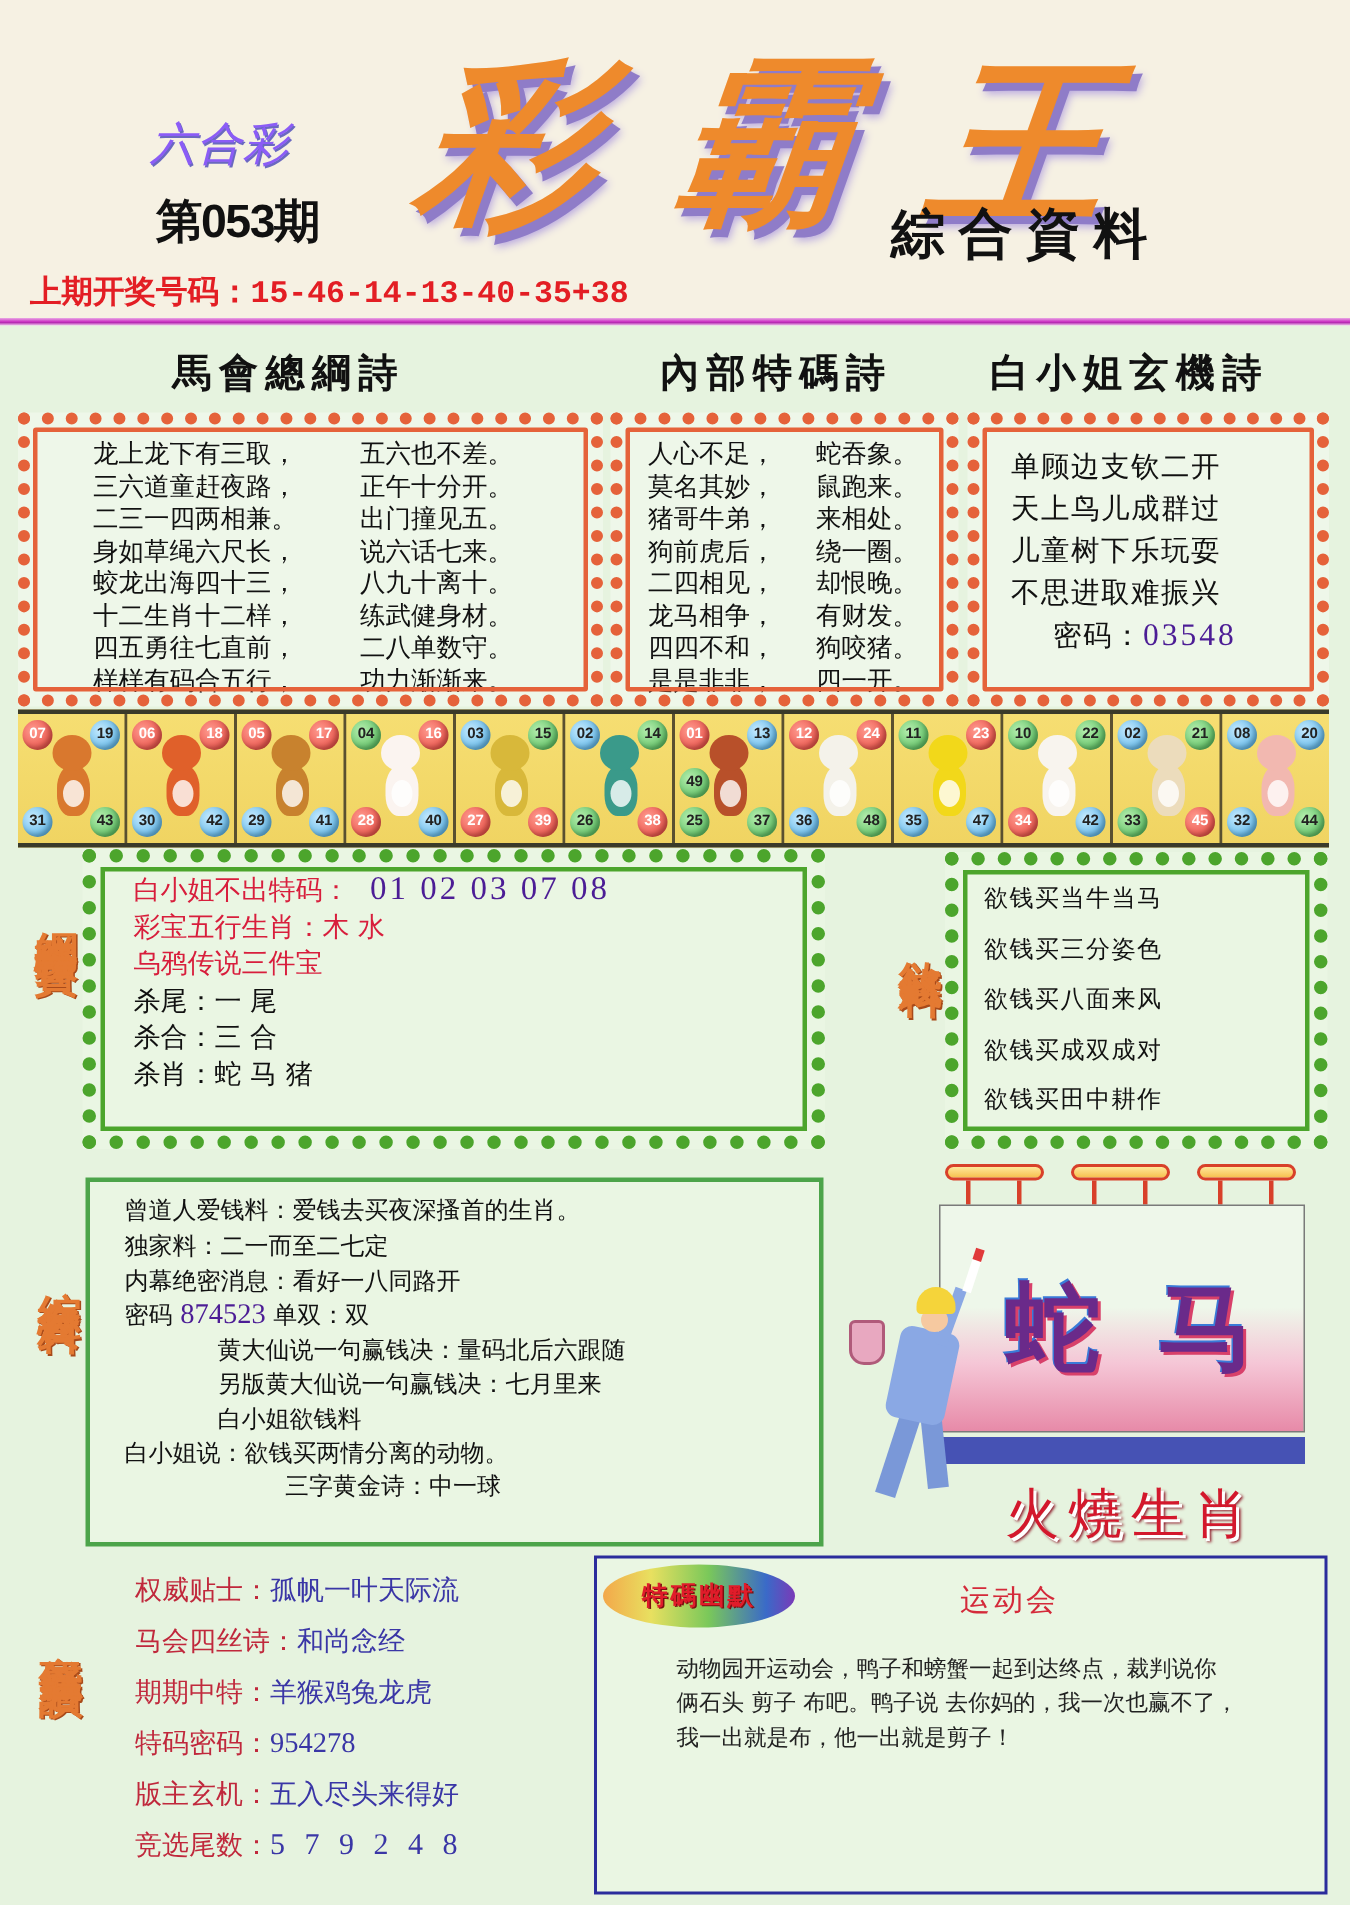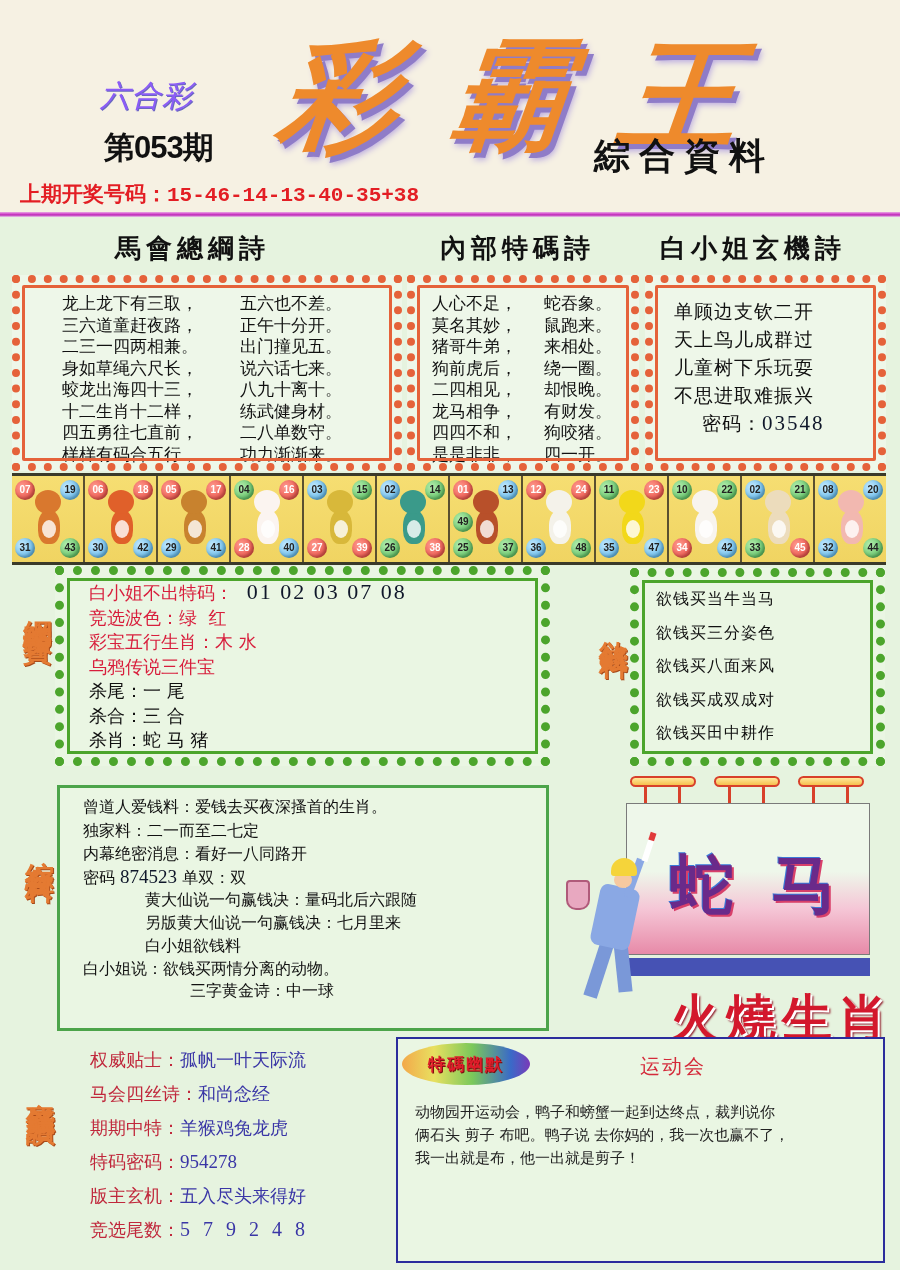--- a/index.html
+++ b/index.html
@@ -61,38 +61,38 @@
   .animal .body { position: absolute; left: 7px; top: 20px; width: 22px; height: 34px; border-radius: 45% 45% 40% 40%; }
   .animal .belly { position: absolute; left: 11px; top: 30px; width: 14px; height: 18px; border-radius: 50%; background: #fff; opacity: .8; }
 
   
   .side-label { writing-mode: vertical-rl; font-family: "DejaVu Serif", serif; font-weight: bold;
                 color: #e47a32; font-size: 29px; letter-spacing: 4px;
                 text-shadow: 1px 1px 0 #a84a1a; }
 
   .txt-red { color: #d81e3c; }
   .row { font-size: 18px; line-height: 24.5px; white-space: nowrap; }
-  .num-serif { font-family: "Liberation Serif", serif; font-size: 22px; color: #0f172a; letter-spacing: 2px; }
+  .num-serif { font-family: "Liberation Serif", serif; font-size: 22px; color: #4c1d95; letter-spacing: 2px; }
 
   .money-line { font-size: 16px; line-height: 33.5px; white-space: nowrap; letter-spacing: 1px; }
 
   .combo-box { left: 57px; top: 785px; width: 492px; height: 246px; border: 3px solid #4ca44a; background: #eaf6e3; }
   .combo-line { position: absolute; font-size: 16px; white-space: nowrap; }
 
   
   .lamp { top: 776px; width: 66px; height: 30px; }
   .lamp .shade { position: absolute; left: 0; top: 0; width: 66px; height: 11px; border-radius: 6px;
                  background: linear-gradient(#ffe79a, #f6c04e); border: 2px solid #d8402a; }
   .lamp .leg { position: absolute; top: 11px; width: 3px; height: 16px; background: #d8402a; }
   .board { left: 626px; top: 803px; width: 244px; height: 152px; border: 1px solid #7a7a7a;
            background: linear-gradient(to bottom, #eef7ea 0%, #eef7ea 45%, #f5c6d6 70%, #e78aa8 100%); }
   .board-base { left: 626px; top: 958px; width: 244px; height: 18px; background: #4652b4; }
   .board-char { top: 842px; font-family: "DejaVu Serif", serif; font-size: 64px; font-weight: bold;
                 color: #6a2a8a; text-shadow: 2px 2px 0 #d8406a, -1px -1px 0 #3a7ad8; }
-  .burn { left: 670px; top: 985px; font-family: "DejaVu Serif", serif; font-weight: bold; font-size: 50px;
+  .burn { left: 670px; top: 985px; font-family: "DejaVu Serif", serif; font-weight: normal; font-size: 36px;
           letter-spacing: 6px; color: #d3182c; text-shadow: 2px 2px 0 #fff, 3px 3px 2px #8a1020; }
   .painter-helmet { left: 611px; top: 858px; width: 26px; height: 18px; border-radius: 13px 13px 3px 3px; background: #f5d43a; }
   .painter-face { left: 614px; top: 872px; width: 18px; height: 16px; border-radius: 50%; background: #f6c9a0; }
   .painter-body { left: 595px; top: 886px; width: 40px; height: 62px; border-radius: 8px; background: #8aa8e4; transform: rotate(12deg); }
   .painter-leg1 { left: 592px; top: 940px; width: 14px; height: 58px; background: #7a98d8; transform: rotate(18deg); }
   .painter-leg2 { left: 616px; top: 942px; width: 14px; height: 50px; background: #7a98d8; transform: rotate(-6deg); }
   .painter-arm { left: 630px; top: 858px; width: 8px; height: 40px; background: #8aa8e4; transform: rotate(20deg); }
   .painter-brush { left: 646px; top: 832px; width: 6px; height: 30px; background: #fff; border-top: 8px solid #e03a3a; transform: rotate(18deg); }
   .painter-bucket { left: 566px; top: 880px; width: 24px; height: 30px; border-radius: 4px 4px 10px 10px; background: #e8a8c0; border: 2px solid #b05a7a; }
 
@@ -102,21 +102,21 @@
   .win-value { color: #3a36a6; }
 
   
   .joke-box { left: 396px; top: 1037px; width: 489px; height: 226px; border: 2px solid #2b2c9c; background: #eaf6e3; }
   .badge { left: 402px; top: 1043px; width: 128px; height: 42px; border-radius: 50%;
            background: linear-gradient(to right, #f3a84a, #e8e060 25%, #7ac85a 55%, #3a6ac8 85%, #7a3ab8);
            font-family: "DejaVu Serif", serif; font-weight: bold; font-size: 17px; color: #e01c2a;
            text-align: center; line-height: 42px; letter-spacing: 2px; text-shadow: 1px 1px 0 #7a1010; }
   .joke-title { left: 640px; top: 1053px; font-family: "DejaVu Serif", serif; font-size: 20px; color: #d42a3a; letter-spacing: 2px; }
   .joke-text { left: 415px; top: 1101px; width: 460px; font-family: "DejaVu Serif", serif; font-size: 15px; line-height: 23px; color: #222; }
-  .joke-text div { white-space: nowrap; }
+  .joke-text div { white-space: nowrap; margin-left: 36px; }
 </style>
 </head>
 <body>
 
 <div class="abs header"></div>
 <div class="abs header-line"></div>
 <div class="abs brand-small">六合彩</div>
 <div class="abs main-title">彩霸王</div>
 <div class="abs issue">第053期</div>
 <div class="abs subtitle">綜合資料</div>
@@ -345,21 +345,20 @@
       <div class="ball blue tr">20</div>
       <div class="ball blue bl">32</div>
       <div class="ball green br">44</div>
     </div>
   </div>
 
 <div class="abs side-label" style="left:18px;top:598px">網路探寶</div>
 <div class="abs stamp-green" style="left:55px;top:566px;width:495px;height:200px">
   <div style="position:absolute;left:25px;top:5px">
     <div class="row txt-red"><span>白小姐不出特码：</span> <span class="num-serif" style="margin-left:8px">01 02 03 07 08</span></div>
-    <div class="row txt-red"><span>竞选波色：</span><span style="white-space:pre">绿  红</span></div>
     <div class="row txt-red"><span>彩宝五行生肖：</span><span>木 水</span></div>
     <div class="row txt-red">乌鸦传说三件宝</div>
     <div class="row"><span>杀尾：</span><span>一 尾</span></div>
     <div class="row"><span>杀合：</span><span>三 合</span></div>
     <div class="row"><span>杀肖：</span><span>蛇 马 猪</span></div>
   </div>
 </div>
 
 <div class="abs side-label" style="left:594px;top:618px">欲錢料</div>
 <div class="abs stamp-green" style="left:630px;top:568px;width:255px;height:198px">

